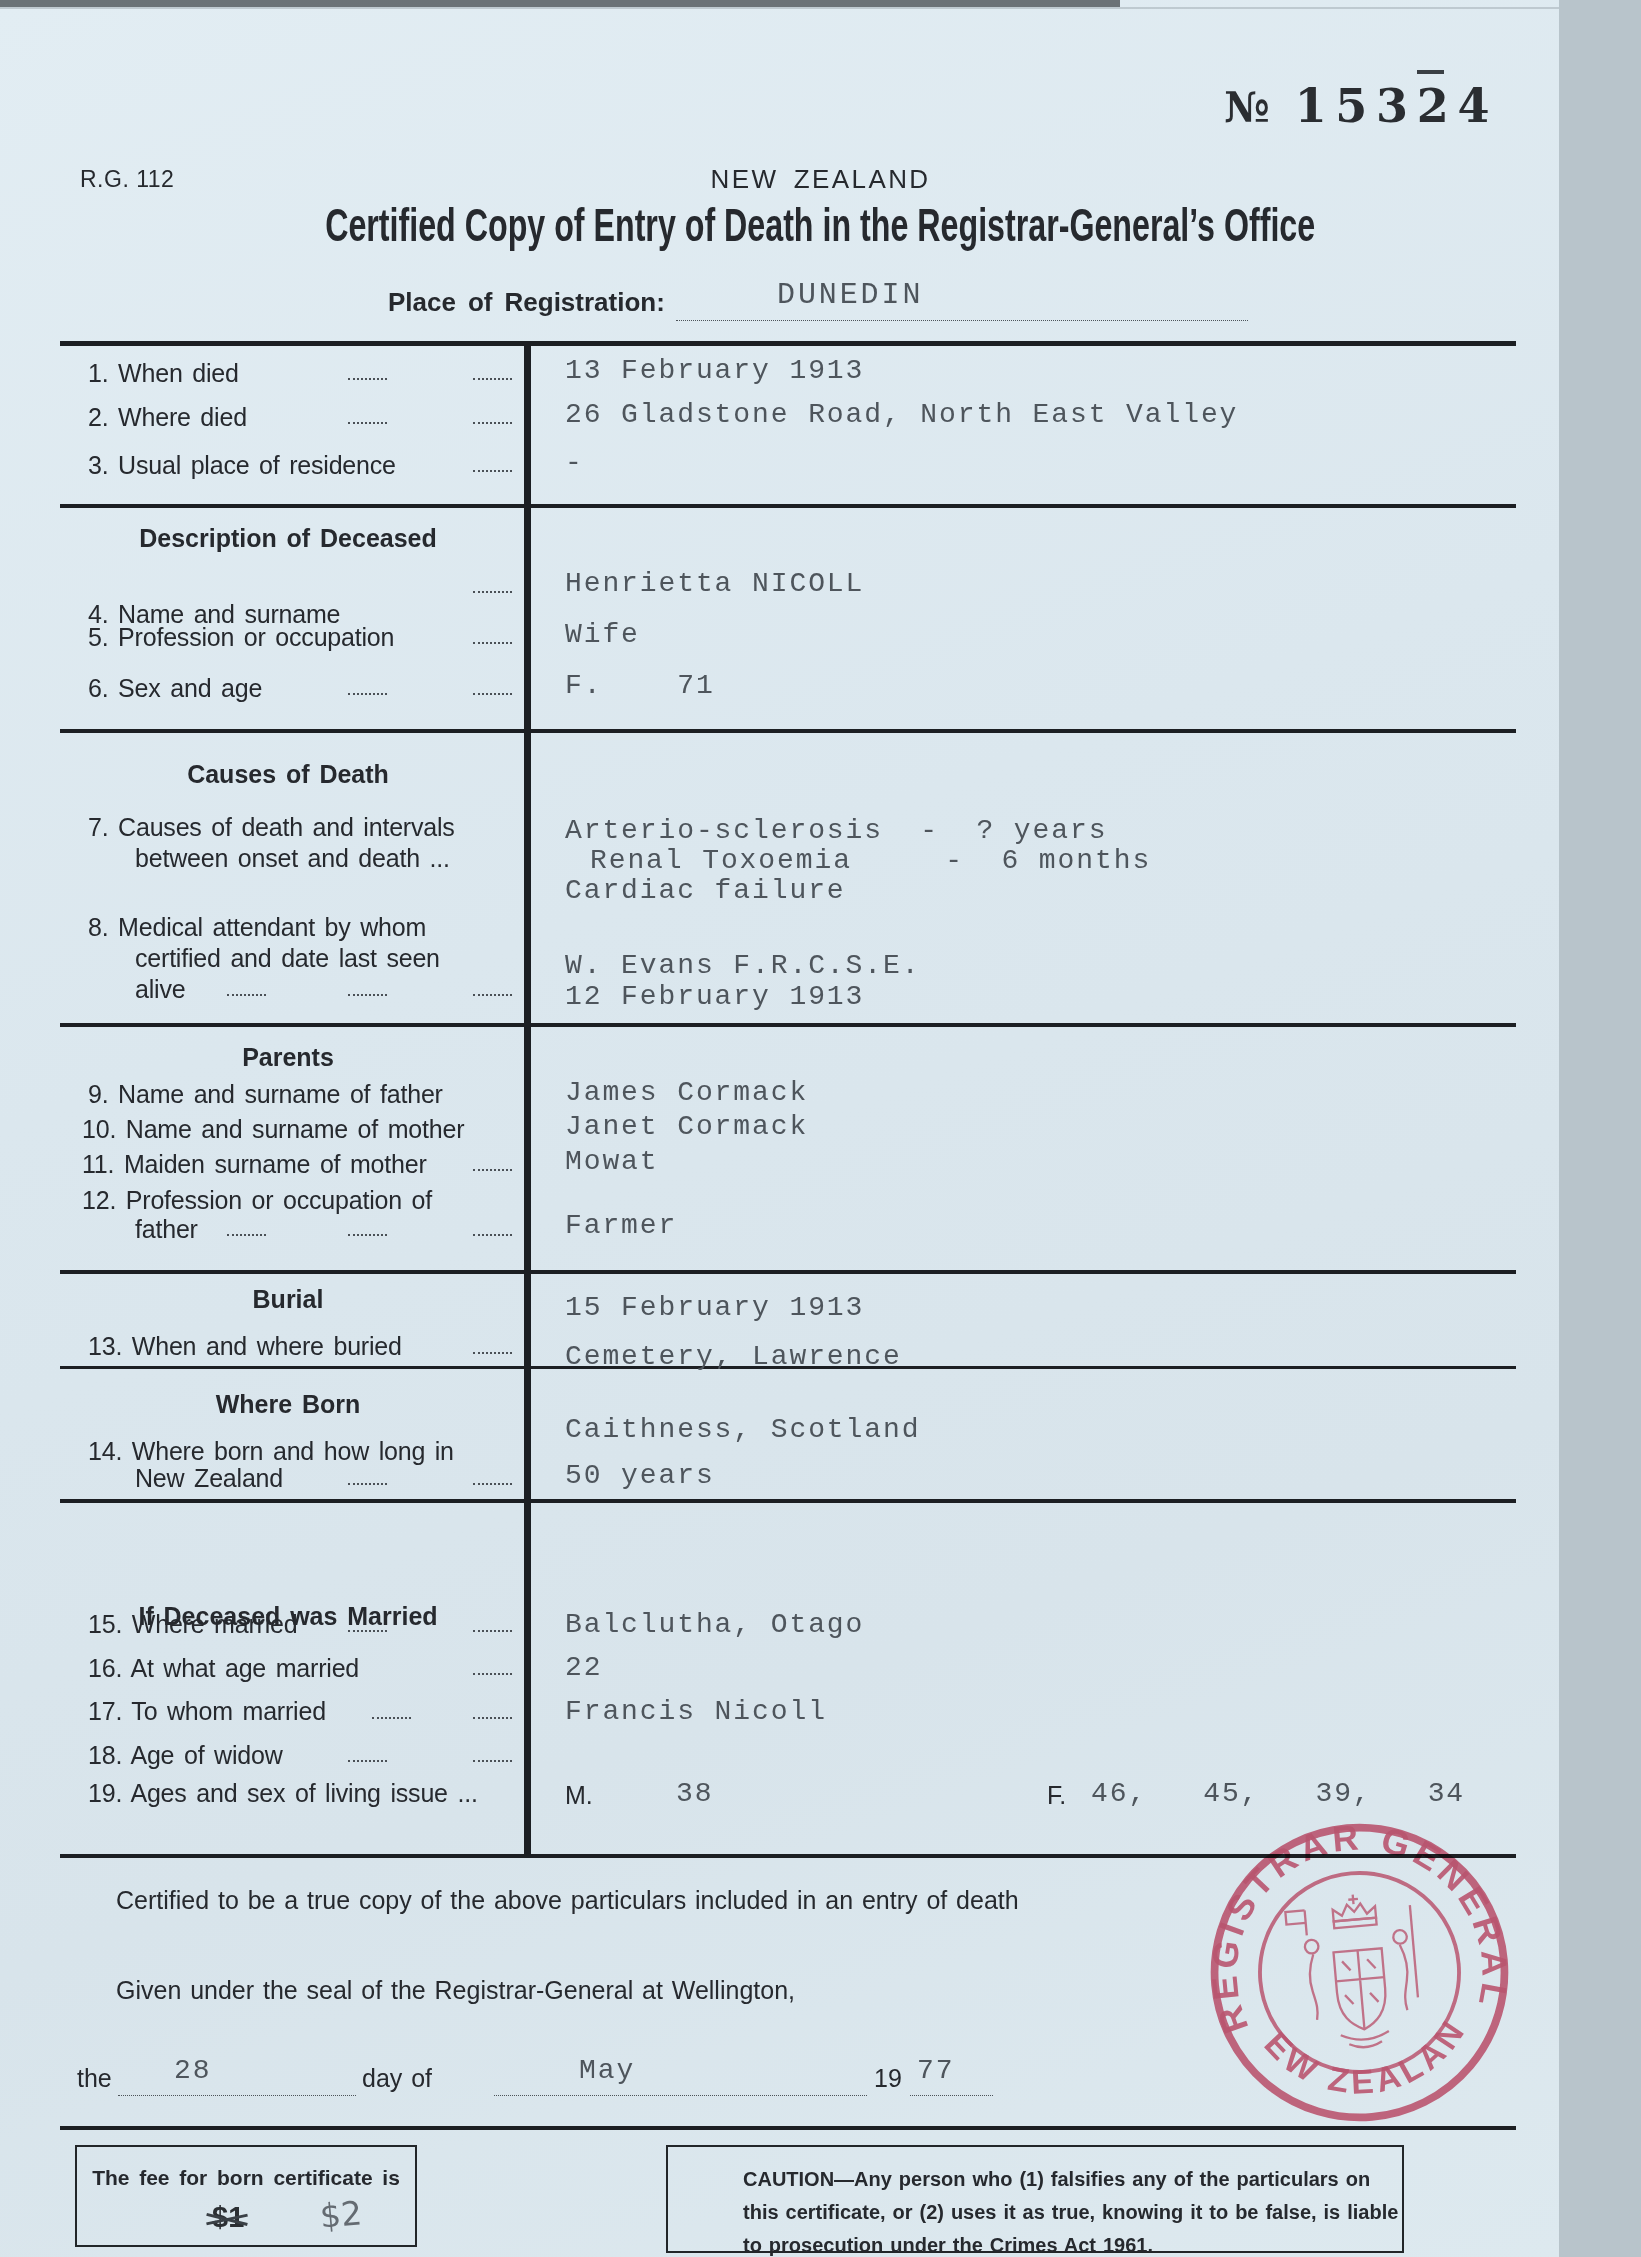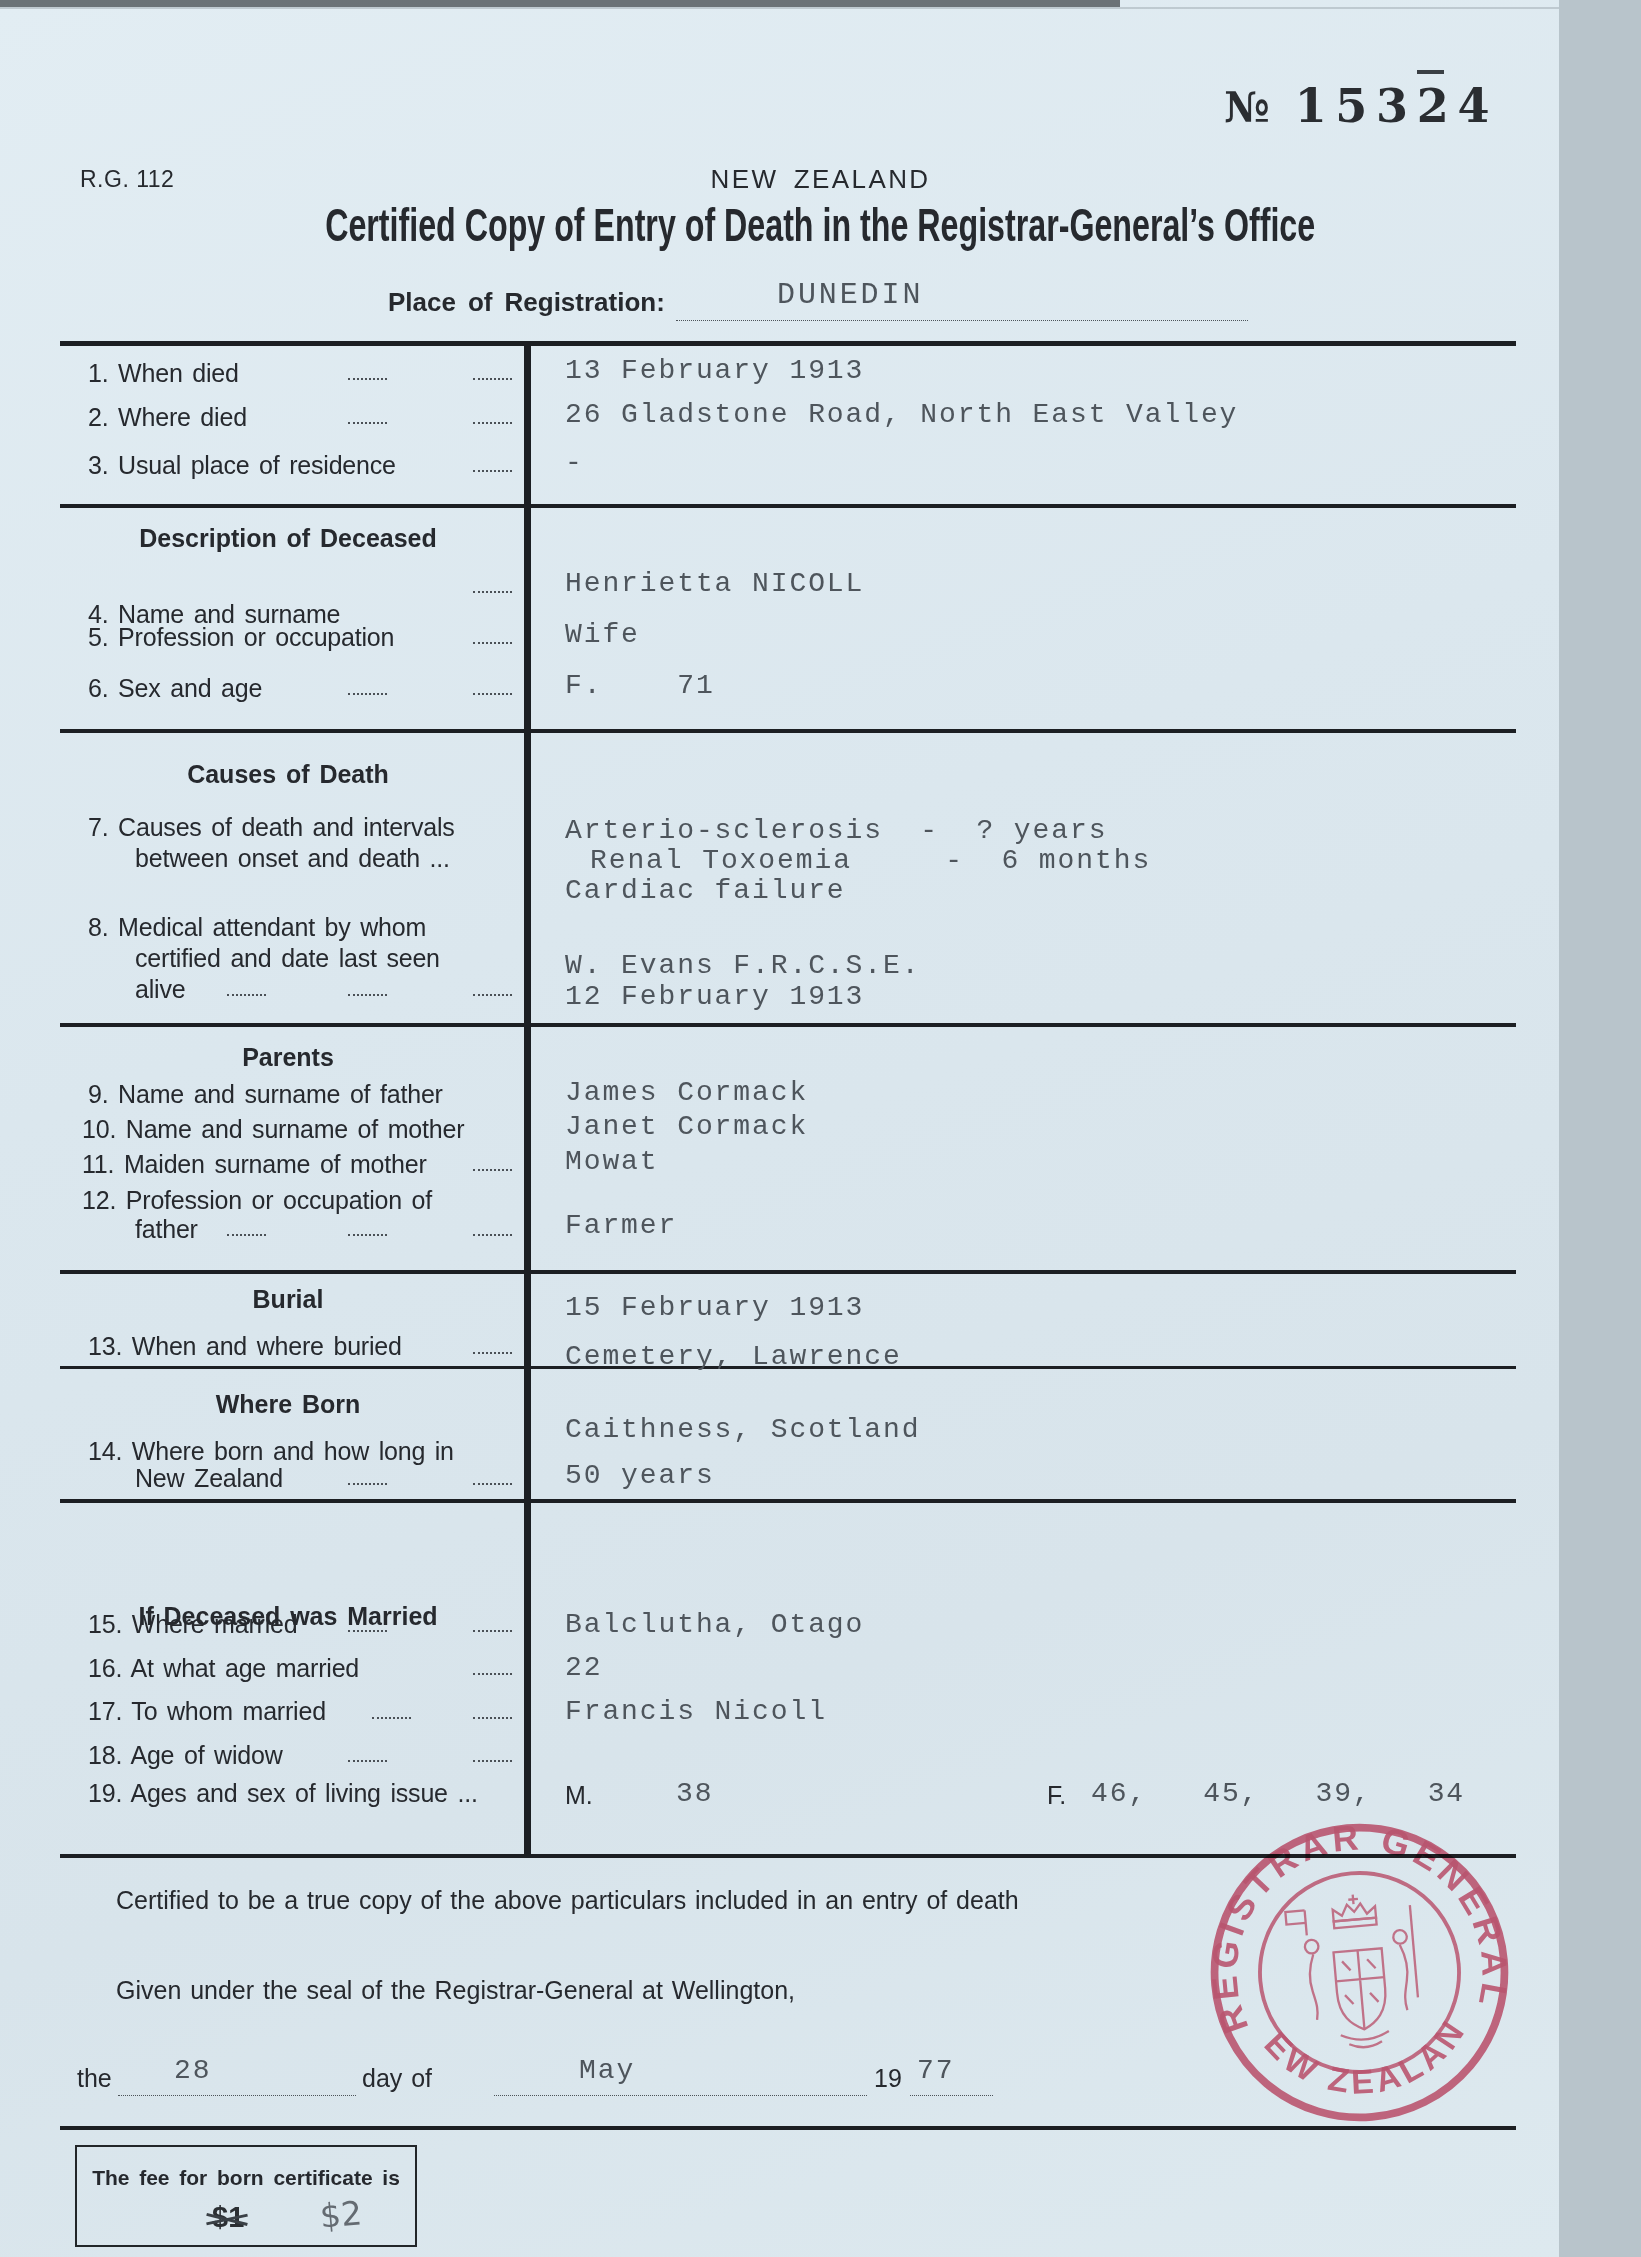--- a/index.html
+++ b/index.html
@@ -198,20 +198,25 @@
   <div class="abs dotrule" style="left:910px;top:2095px;width:83px;border-bottom-width:1.9px;"></div>
 
   <div class="abs fee-box">
     <div class="abs fee-label">The fee for born certificate is</div>
     <div class="abs fee-old">$1</div>
     <div class="abs strike" style="left:129px;top:71px;transform:rotate(14deg);"></div>
     <div class="abs strike" style="left:129px;top:71px;transform:rotate(-12deg);"></div>
     <div class="abs fee-new">$2</div>
   </div>
 
+  <div class="abs caution-box">
+    <div class="abs caution-line" style="top:21px;">CAUTION—Any person who (1) falsifies any of the particulars on</div>
+    <div class="abs caution-line" style="top:54px;">this certificate, or (2) uses it as true, knowing it to be false, is liable</div>
+    <div class="abs caution-line" style="top:87px;">to prosecution under the Crimes Act 1961.</div>
+  </div>
 
   <div class="abs stamp">
     <svg width="315" height="315" viewBox="0 0 326 326">
       <g stroke="#d5506c" fill="none">
         <circle cx="163" cy="163" r="150" stroke-width="8" opacity="0.9"></circle>
         <circle cx="163" cy="163" r="103" stroke-width="4" opacity="0.85"></circle>
       </g>
       <defs>
         <path id="arcTop" d="M 43.6,206.4 A 127,127 0 1 1 282.4,206.4"></path>
         <path id="arcBot" d="M 60.6,234.7 A 125,125 0 0 0 265.4,234.7"></path>

